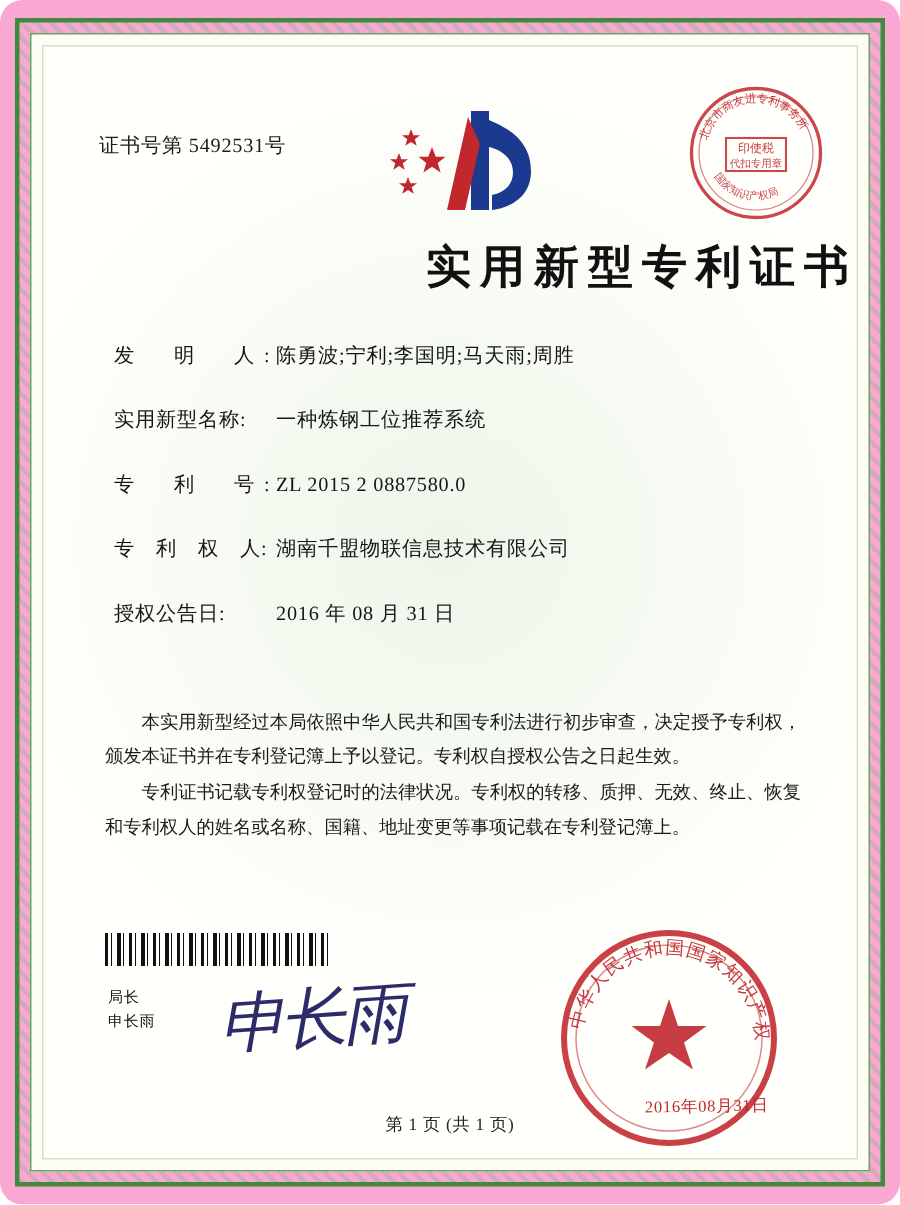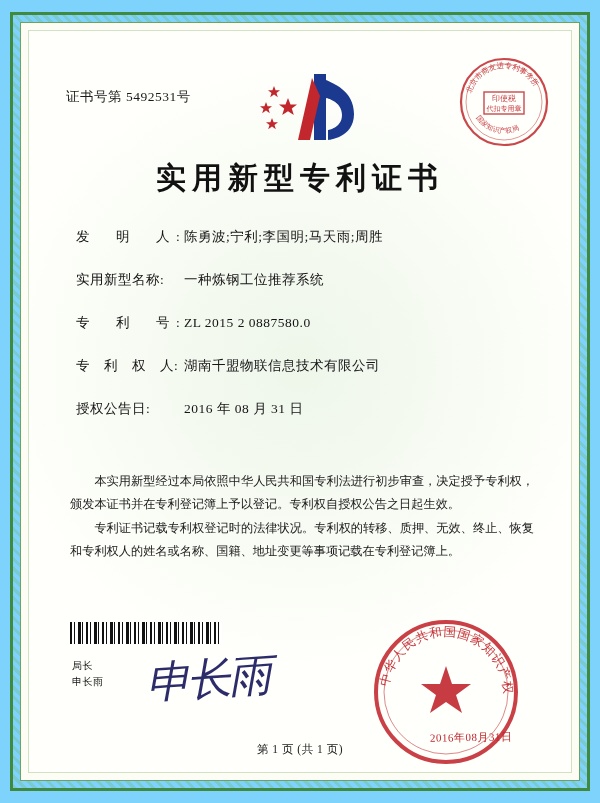--- a/index.html
+++ b/index.html
@@ -11,22 +11,23 @@
     width: 600px;
     height: 803px;
     font-family: "Liberation Serif", serif;
     overflow: hidden;
   }
 
   .certificate {
     position: relative;
     width: 600px;
     height: 803px;
-    background: #7dd3fc;
+    background: #f9a8d4;
     overflow: hidden;
+    border-radius: 15px;
   }
 
   
   .border-outer {
     position: absolute;
     left: 10px;
     top: 12px;
     right: 10px;
     bottom: 12px;
     border: 3px solid #3f8a3f;
@@ -101,21 +102,21 @@
     top: 26px;
     width: 92px;
     height: 92px;
   }
 
   .title {
     position: absolute;
     left: 0;
     right: 0;
     top: 128px;
-    text-align: center;
+    text-align: right;
     font-size: 30px;
     font-weight: bold;
     letter-spacing: 6px;
     color: #111;
     font-family: "DejaVu Serif", "Liberation Serif", serif;
   }
 
   
   .fields {
     position: absolute;

